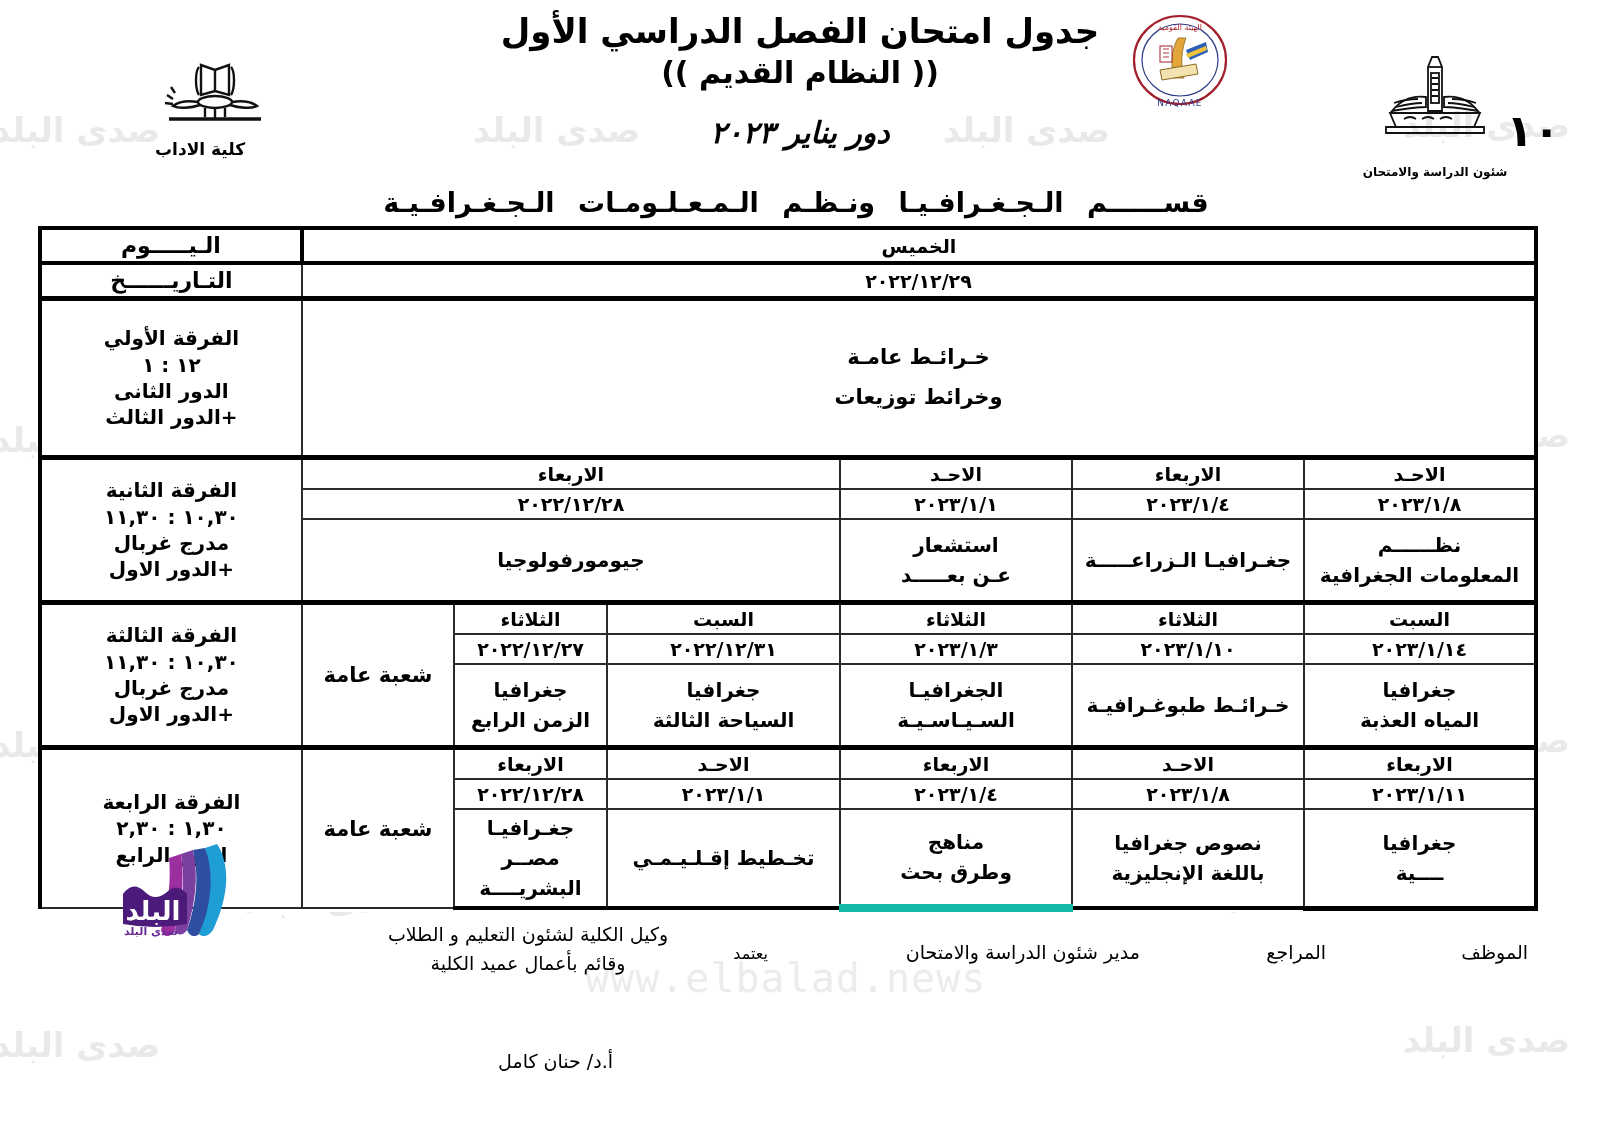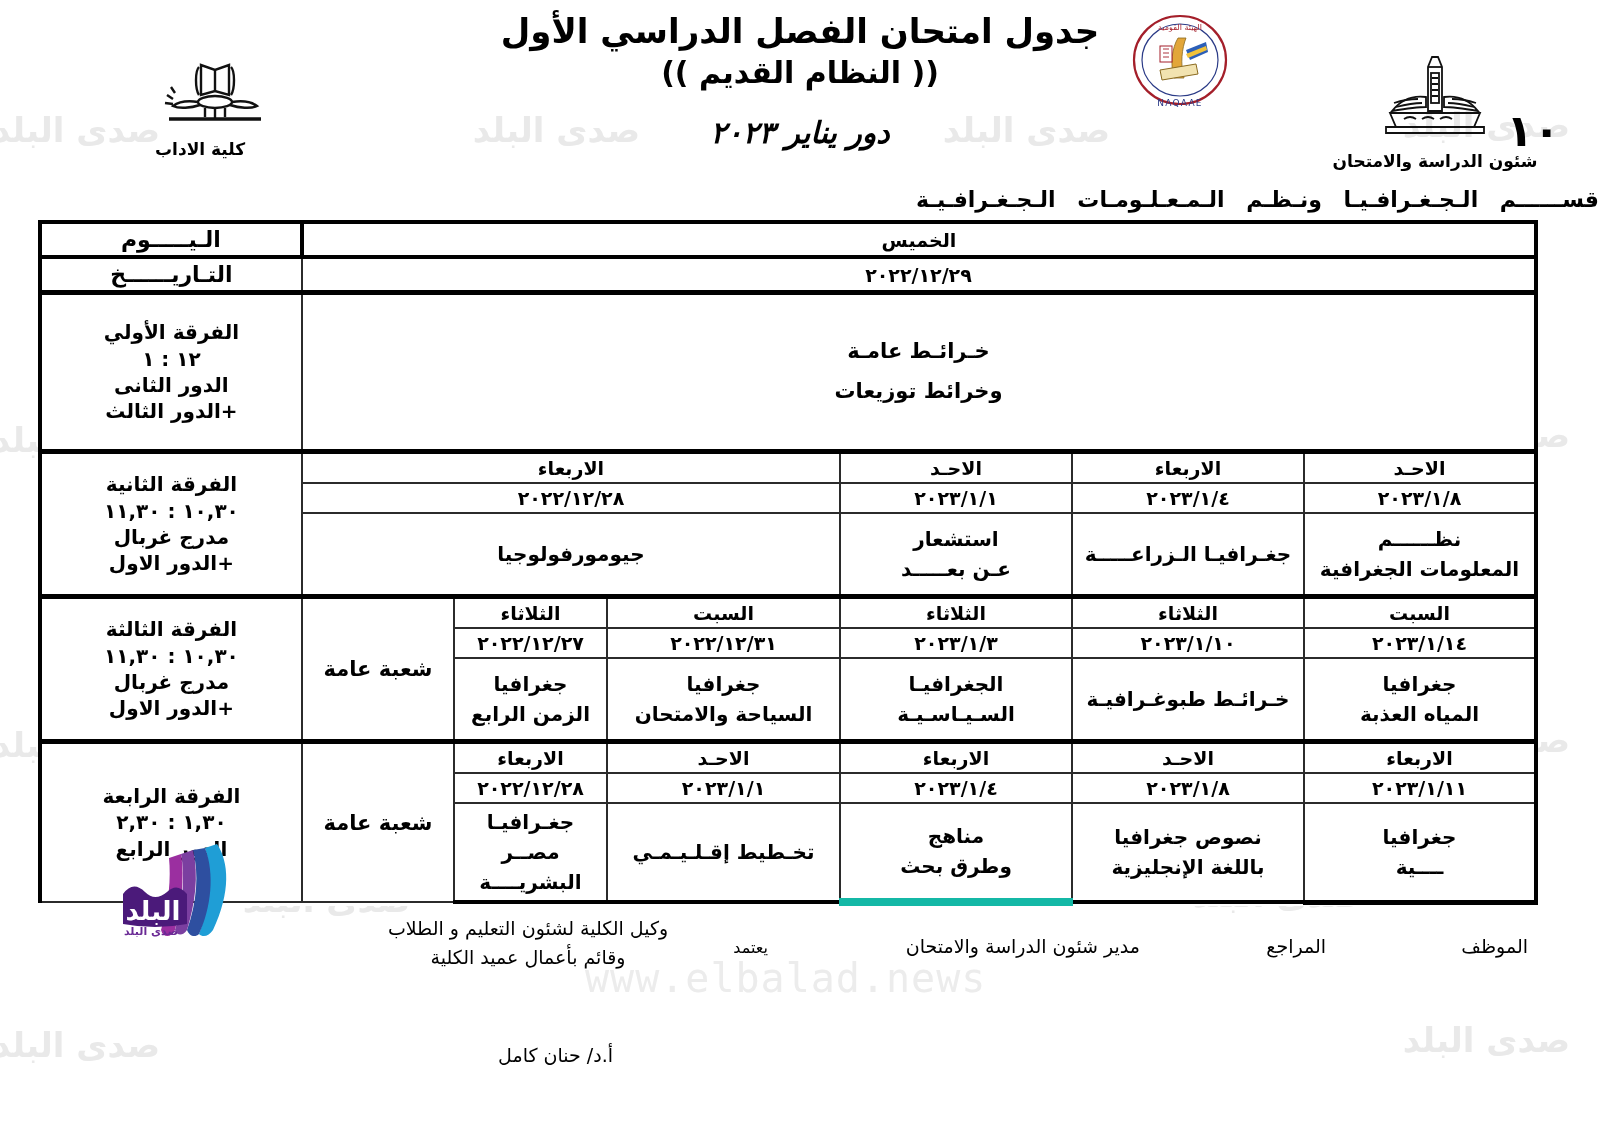--- a/index.html
+++ b/index.html
@@ -47,39 +47,40 @@
   .hdr-title3{font-size:30px;font-weight:bold;line-height:1.35;margin-top:20px;font-style:italic;}
 
   .hdr-left{
     position:absolute;right:1255px;left:auto;top:55px;width:190px;text-align:left;
   }
   .hdr-left .cap{font-size:17px;font-weight:bold;margin-top:4px;}
 
   .hdr-right{
     position:absolute;left:1285px;top:45px;width:300px;text-align:center;
   }
-  .hdr-right .cap{font-size:17px;font-weight:bold;margin-top:2px;}
+  .hdr-right .cap{font-size:12px;font-weight:bold;margin-top:16px;}
 
   .logo-naqaae{
     position:absolute;left:1120px;top:8px;width:120px;height:105px;
   }
 
   .page-num{
     position:absolute;right:40px;top:105px;
     font-size:44px;font-weight:bold;
     letter-spacing:2px;
   }
 
   
   .dept{
-    font-size:22px;
+    text-align:center;
+    font-size:27px;
     font-weight:bold;
     letter-spacing:7px;
     word-spacing:14px;
-    padding:2px 1px 8px 0;
+    padding:2px 8px 8px 0;
   }
 
   
   .tbl-wrap{margin:0 62px;}
   table.sched{
     width:1476px;
     border-collapse:collapse;
     table-layout:fixed;
     background:#fff;
   }
@@ -331,21 +332,21 @@
           </td>
           <td class="subj">
             <span class="ln sp">خـرائـط طبوغـرافيـة</span>
           </td>
           <td class="subj">
             <span class="ln">الجغرافيـا</span>
             <span class="ln">السـيـاسـيـة</span>
           </td>
           <td class="subj">
             <span class="ln">جغرافيا</span>
-            <span class="ln">السياحة والامتحان</span>
+            <span class="ln">السياحة الثالثة</span>
           </td>
           <td class="subj">
             <span class="ln">جغرافيا</span>
             <span class="ln">الزمن الرابع</span>
           </td>
         </tr>
 
         <tr>
           <td class="day thickbar" style="border-right:4px solid #000;">الاربعاء</td>
           <td class="day thickbar">الاحـد</td>

